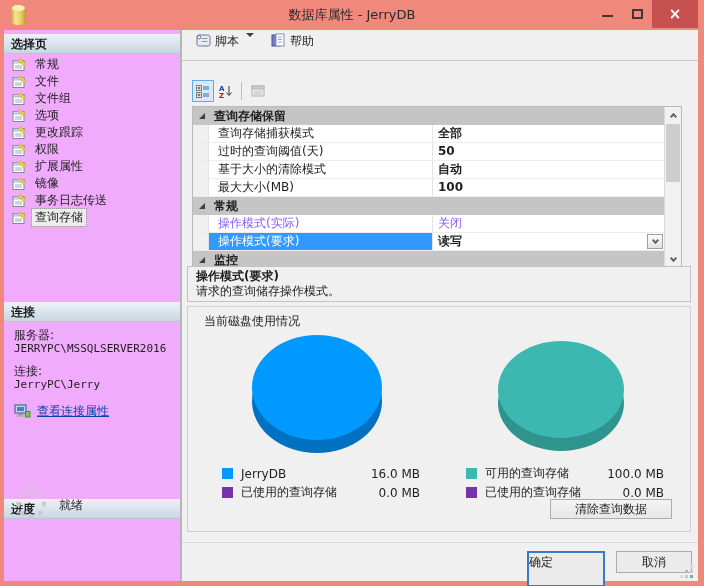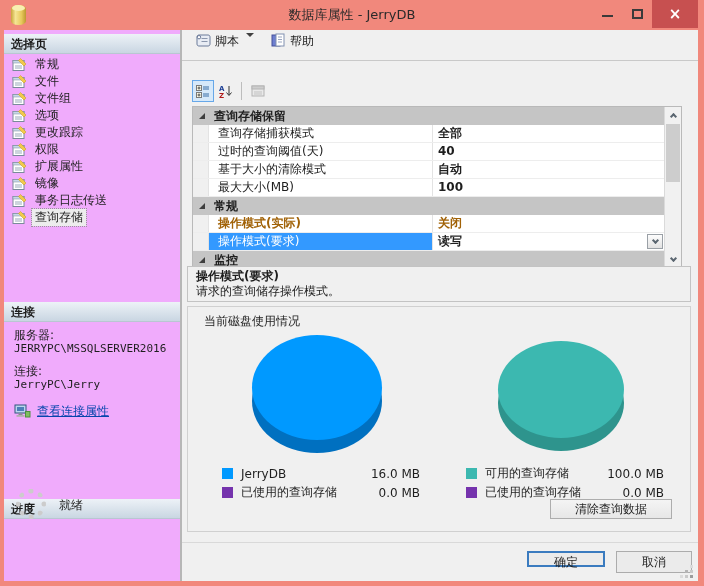--- a/index.html
+++ b/index.html
@@ -65,21 +65,21 @@
     border:1px solid #B9B9B9;overflow:hidden;}
   #grid-rows{position:absolute;left:0;top:0;right:17px;}
   .pg-row{display:flex;align-items:stretch;height:18px;line-height:17px;}
   .pg-cat{background:#C5C5C5;font-weight:bold;align-items:center;}
   .pg-tri{width:0;height:0;border-left:6px solid transparent;border-bottom:6px solid #3E3E3E;margin-left:6px;}
   .pg-cat-label{margin-left:9px;}
   .pg-prop{border-bottom:1px solid #EDEDED;}
   .pg-gutter{width:16px;background:#F0F0F0;border-right:1px solid #E3E3E3;}
   .pg-name{width:224px;padding-left:9px;border-right:1px solid #E3E3E3;overflow:hidden;white-space:nowrap;}
   .pg-val{flex:1;padding-left:5px;font-weight:bold;position:relative;overflow:hidden;white-space:nowrap;}
-  .pg-prop.ro .pg-name,.pg-prop.ro .pg-val{color:#a16207;font-weight:bold;}
+  .pg-prop.ro .pg-name,.pg-prop.ro .pg-val{color:#8b5cf6;font-weight:normal;}
   .pg-prop.sel .pg-name{background:#3399FF;color:#FFFFFF;}
   .dd-btn{position:absolute;right:1px;top:1px;width:16px;height:15px;border:1px solid #9AA0A6;
     background:linear-gradient(#FDFDFD,#E2E2E2);display:flex;align-items:center;justify-content:center;}
   .chev{display:inline-block;width:5px;height:5px;border-right:2px solid #5A6670;border-bottom:2px solid #5A6670;}
   .chev.down{transform:rotate(45deg);margin-top:-3px;}
   .chev.up{transform:rotate(-135deg);margin-top:3px;}
   .pg-scroll{position:absolute;right:0;top:0;bottom:0;width:17px;background:#F1F1F1;border-left:1px solid #DADADA;}
   .sc-arrow{position:absolute;left:0;right:0;height:16px;display:flex;align-items:center;justify-content:center;}
   .sc-up{top:0;} .sc-down{bottom:0;}
   .sc-thumb{position:absolute;left:1px;right:1px;top:17px;height:58px;background:#CDCDCD;}
@@ -103,22 +103,22 @@
   .legend-item{display:flex;align-items:center;height:19px;}
   .swatch{width:11px;height:11px;margin-right:8px;flex:0 0 11px;}
   .l-val{margin-left:auto;}
   .purge-btn{position:absolute;left:362px;top:192px;width:122px;height:20px;
     border:1px solid #ADADAD;background:linear-gradient(#F4F4F4,#E7E7E7);
     text-align:center;line-height:18px;cursor:default;}
 
   
   .footer-sep{position:absolute;left:0;right:0;top:512px;height:1px;background:#D9D9D9;}
   .btn{cursor:default;}
-  .ok-btn{position:absolute;left:345px;top:521px;width:78px;height:16px;border:2px solid #3A7BBF;
-    background:#EBEBEB;text-align:center;line-height:18px;}
+  .ok-btn{position:absolute;left:345px;top:521px;width:78px;height:36px;border:2px solid #3A7BBF;
+    background:#EBEBEB;line-height:18px;}
   .cancel-btn{position:absolute;left:434px;top:521px;width:76px;height:22px;border:1px solid #ACACAC;
     background:#EBEBEB;text-align:center;line-height:20px;}
   .grip{position:absolute;right:5px;bottom:3px;width:3px;height:3px;background:#9C9C9C;
     box-shadow:-5px 0 #C9C9C9,0 -5px #C9C9C9,-5px -5px #B5B5B5,-10px 0 #DBDBDB,0 -10px #DBDBDB;}
 </style>
 </head>
 <body>
 
 <div class="window">
 
@@ -336,21 +336,21 @@
             <span class="pg-cat-label">查询存储保留</span>
           </div>
           <div class="pg-row pg-prop">
             <span class="pg-gutter"></span>
             <span class="pg-name">查询存储捕获模式</span>
             <span class="pg-val">全部</span>
           </div>
           <div class="pg-row pg-prop">
             <span class="pg-gutter"></span>
             <span class="pg-name">过时的查询阈值(天)</span>
-            <span class="pg-val">40</span>
+            <span class="pg-val">50</span>
           </div>
           <div class="pg-row pg-prop">
             <span class="pg-gutter"></span>
             <span class="pg-name">基于大小的清除模式</span>
             <span class="pg-val">自动</span>
           </div>
           <div class="pg-row pg-prop">
             <span class="pg-gutter"></span>
             <span class="pg-name">最大大小(MB)</span>
             <span class="pg-val">100</span>

